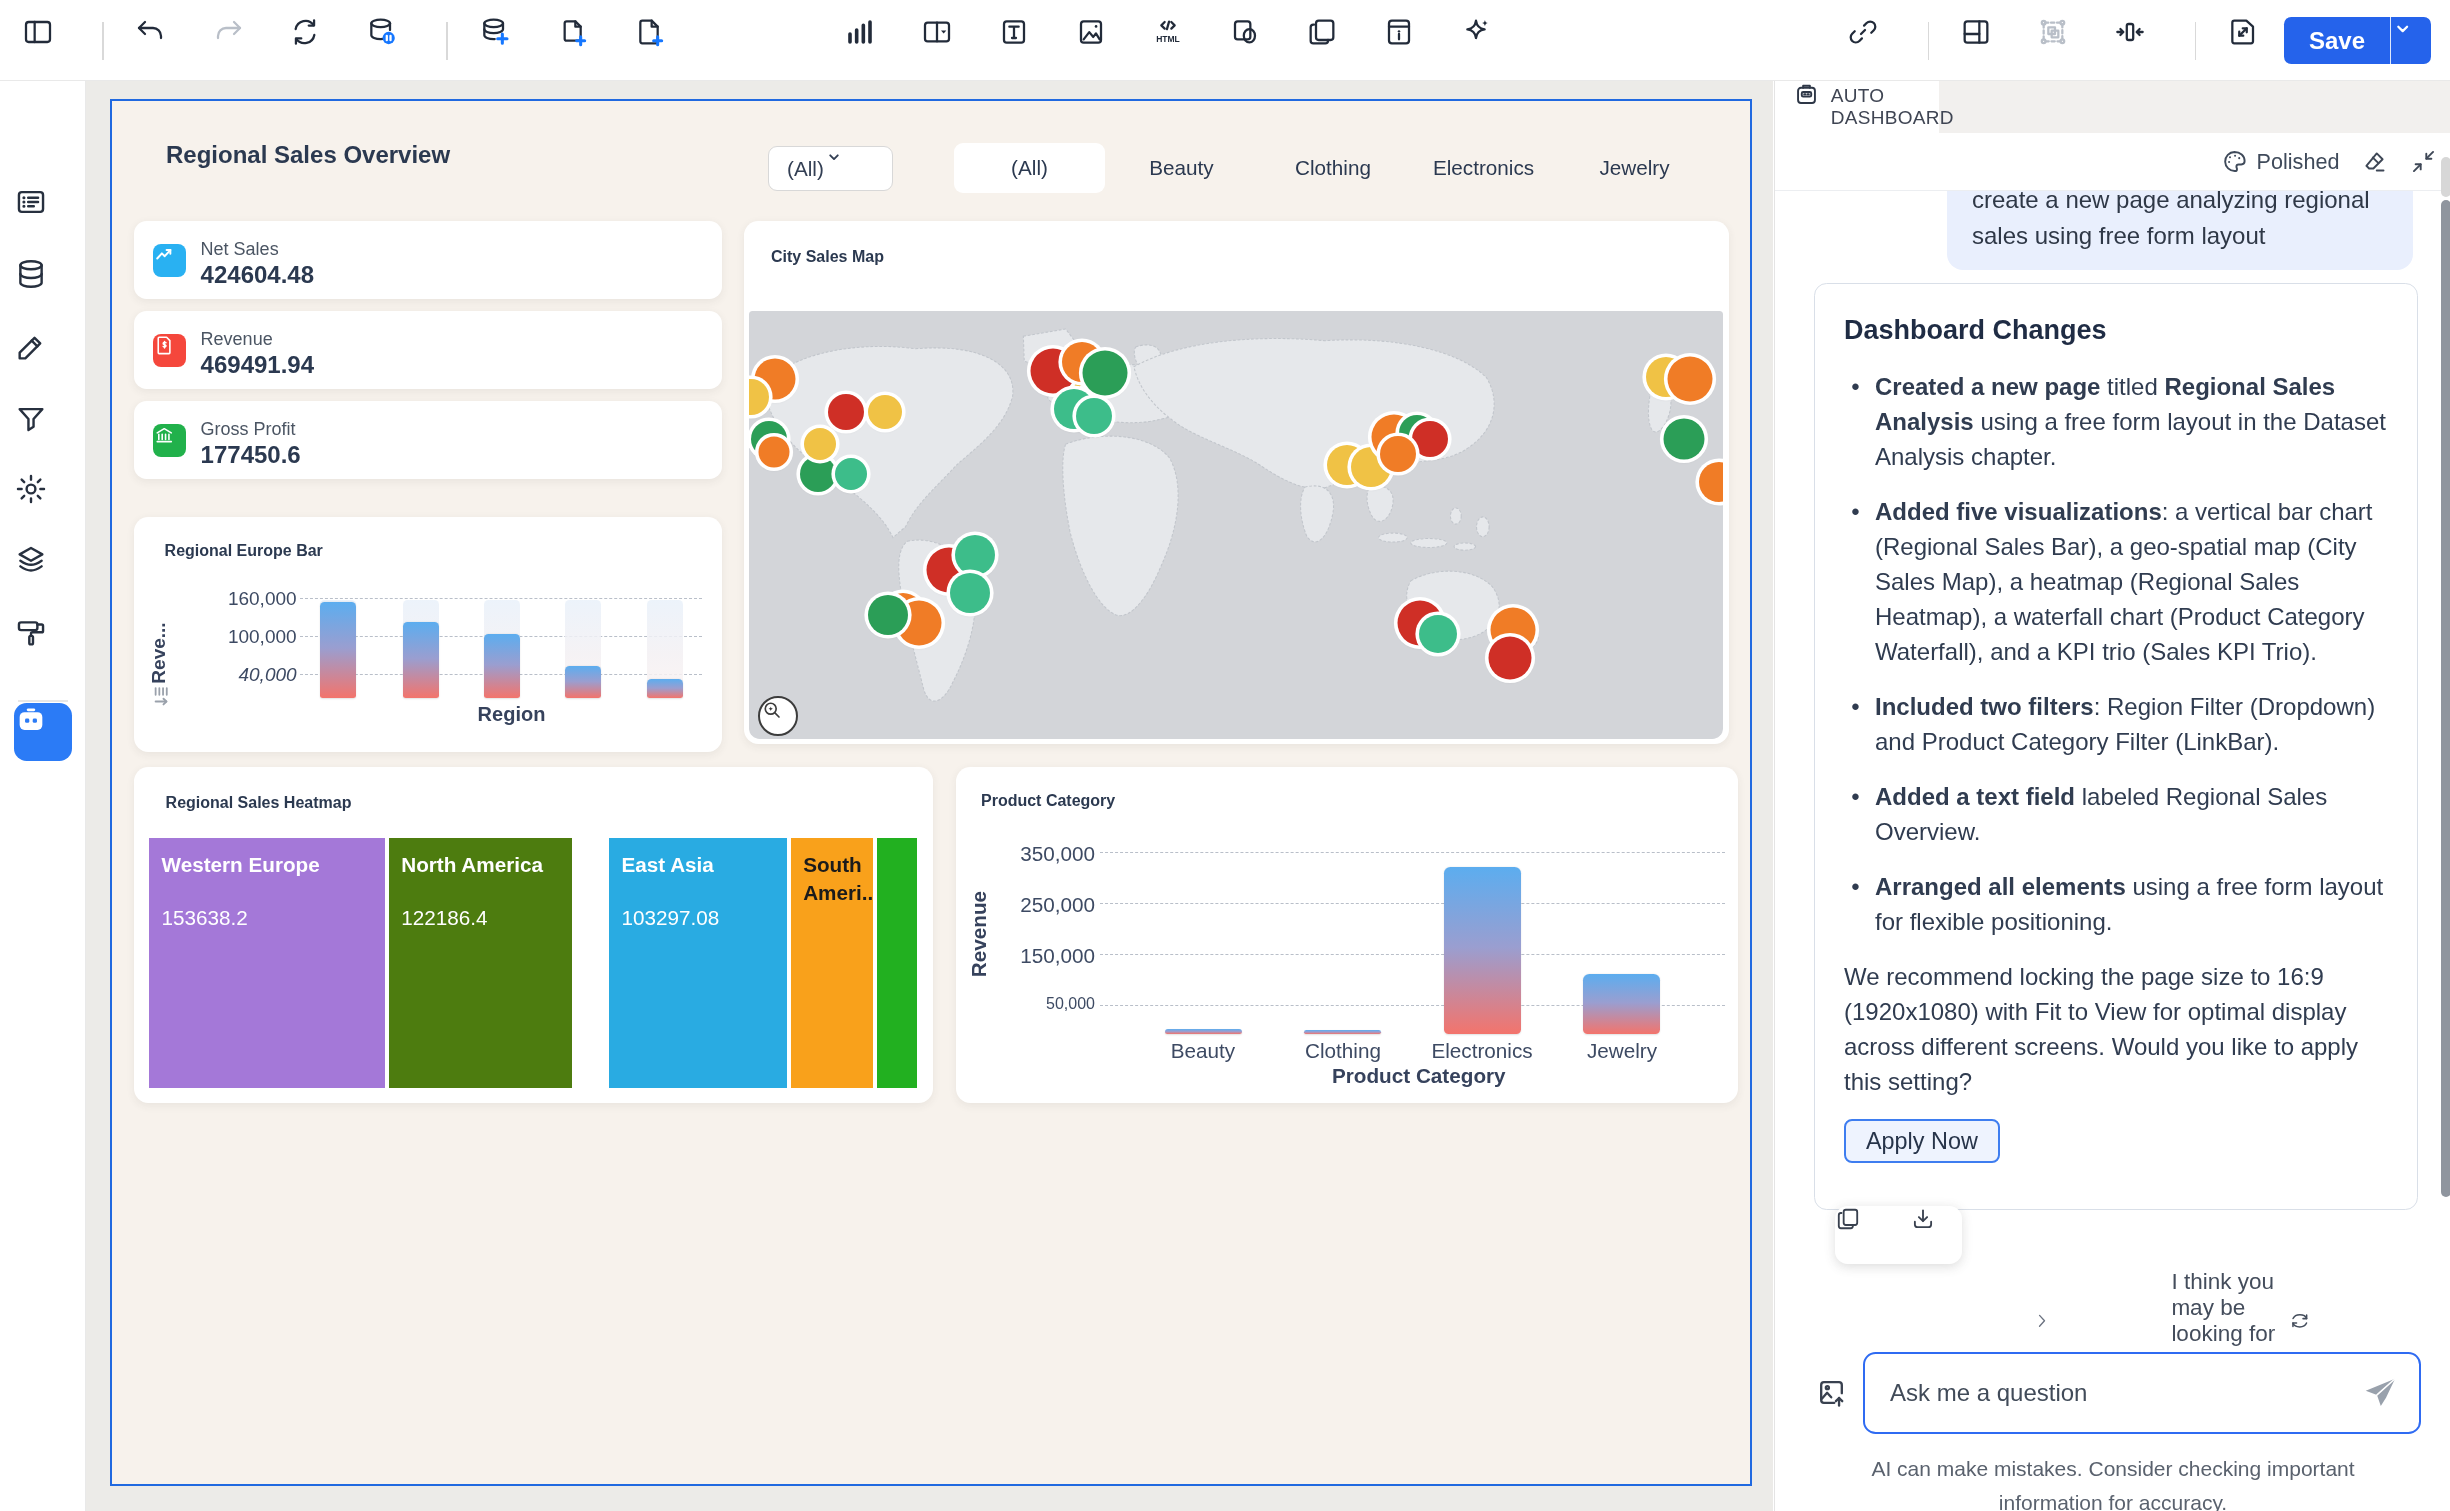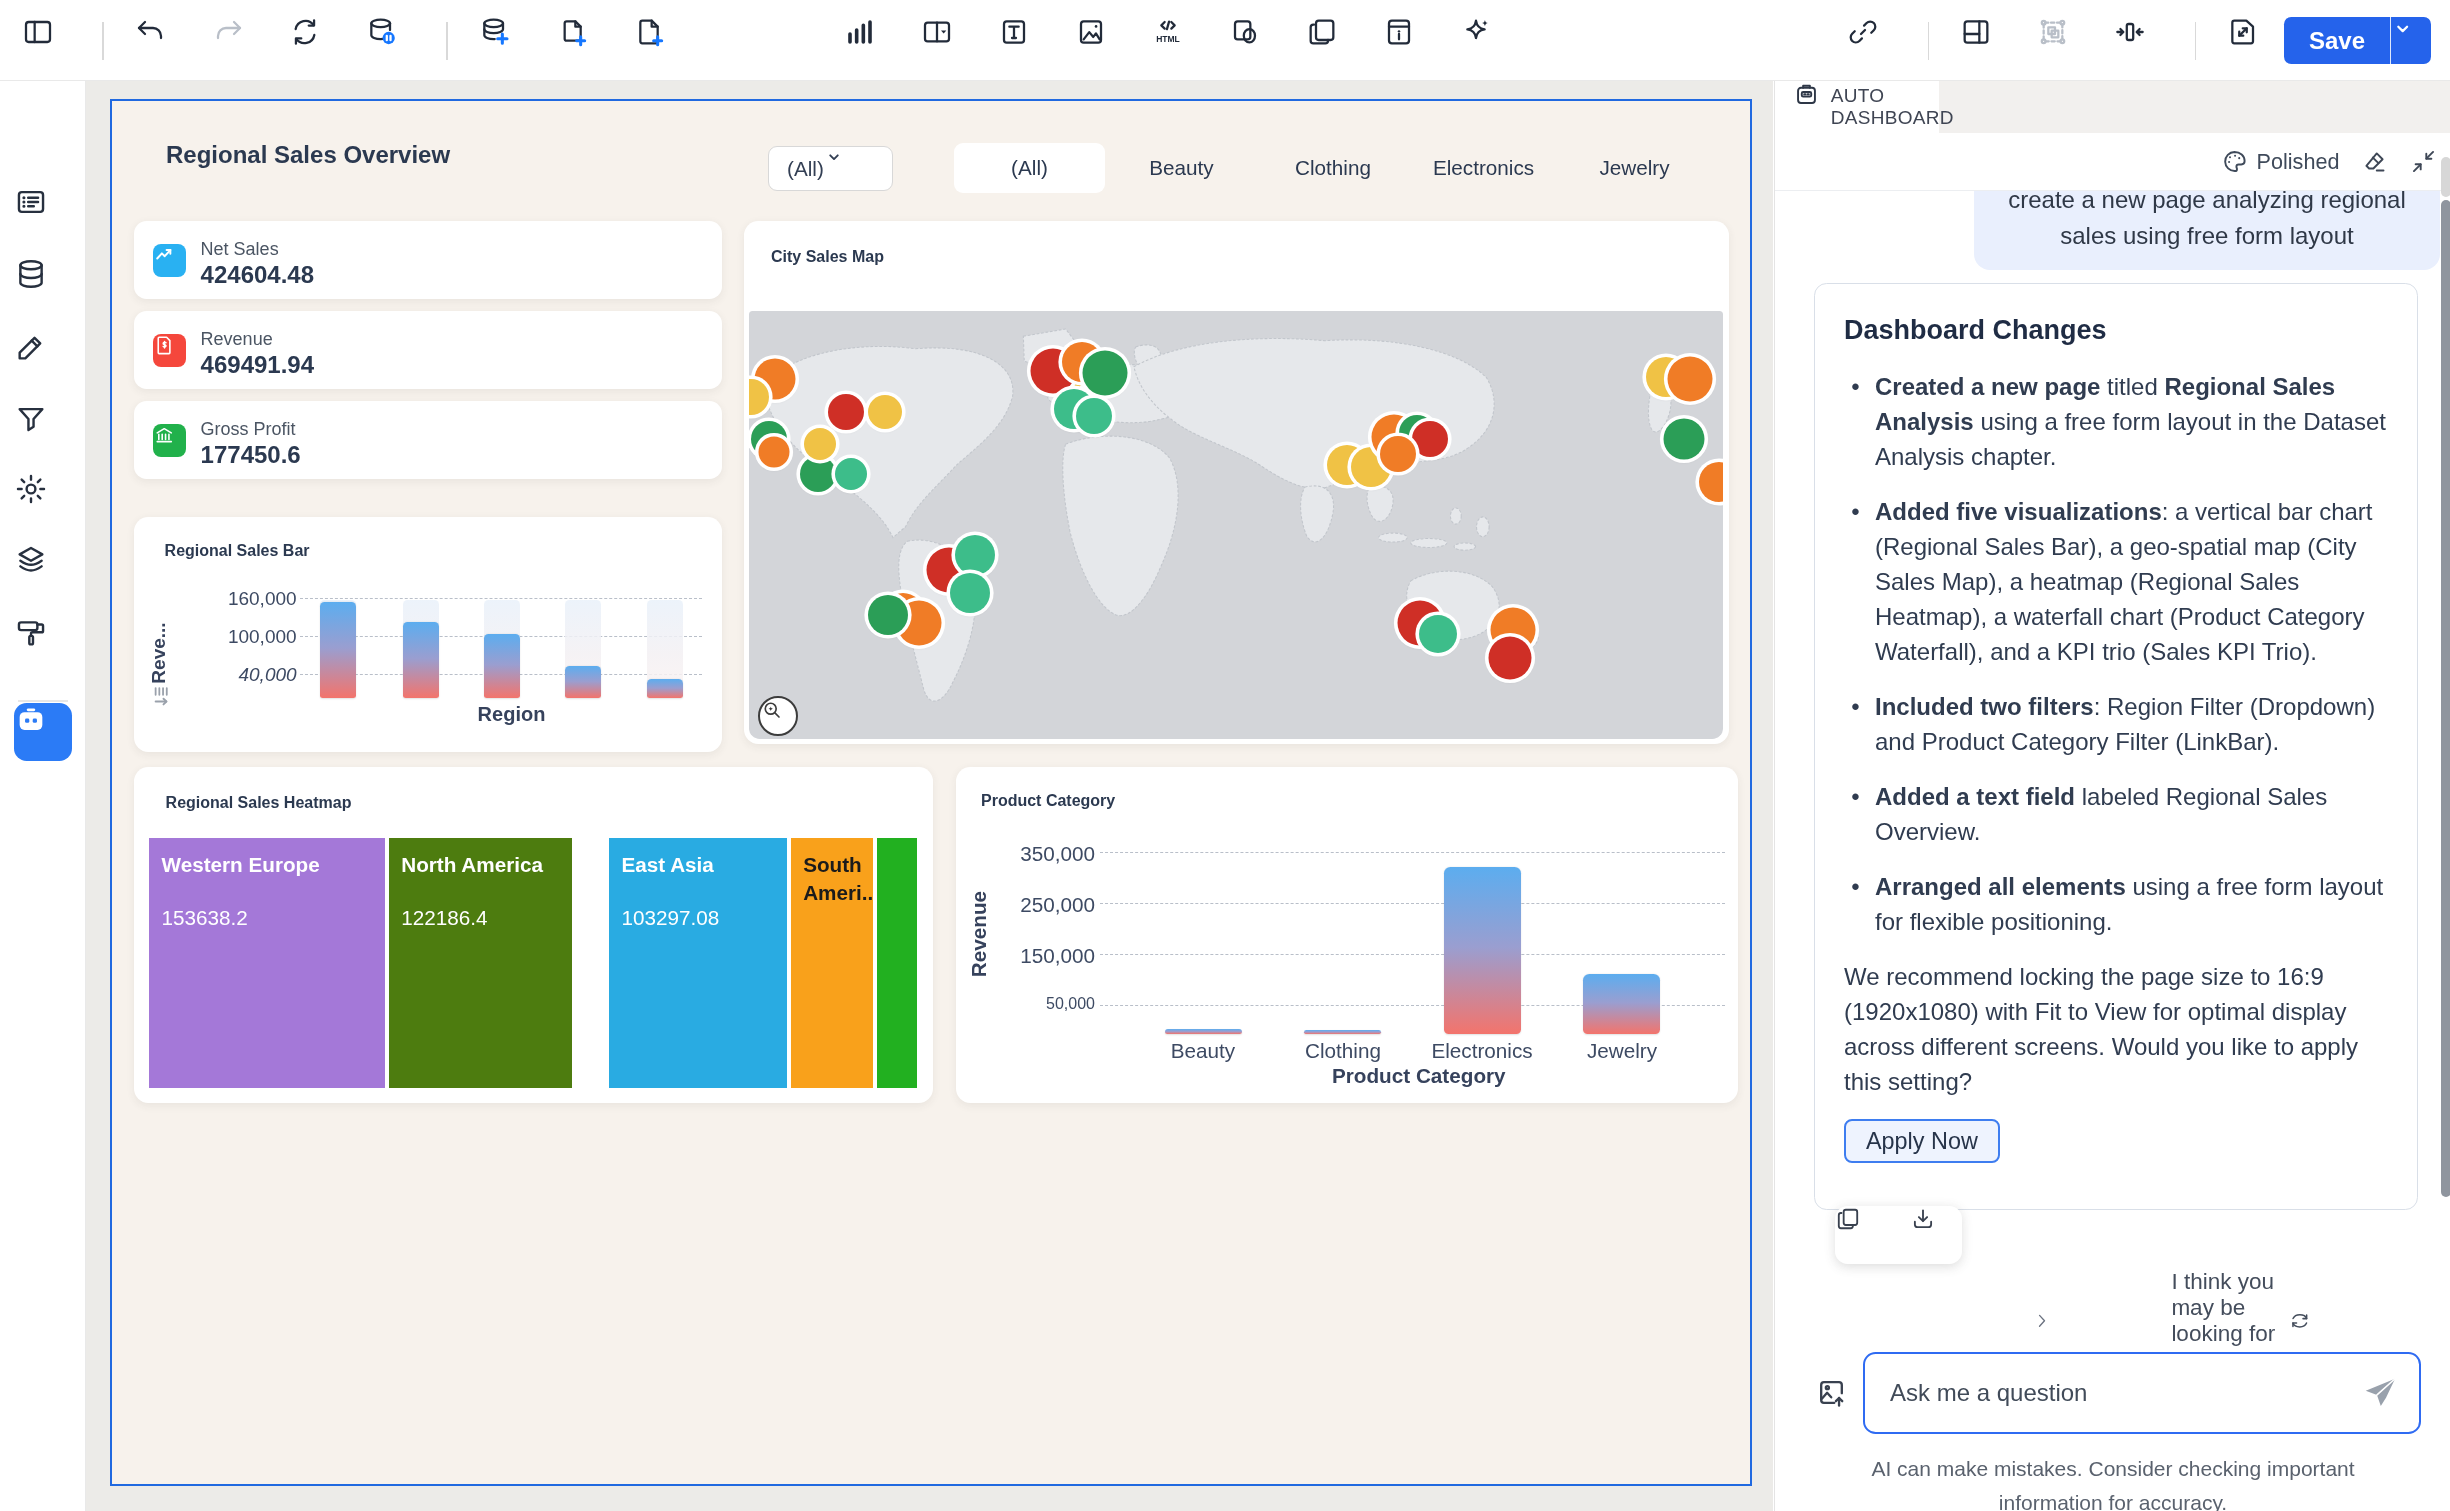--- a/index.html
+++ b/index.html
@@ -80,21 +80,21 @@
   .tabstrip { position:absolute; left:0; top:0; width:676px; height:52px; background:#f2f0ee; }
   .tab-active { position:absolute; left:0; top:0; width:164px; height:52px; background:#fff; display:flex; align-items:center; gap:10.8px; padding-left:18px; }
   .tab-active svg { width:27px; height:27px; color:#2e3747; }
   .tab-active .tt { font-size:19px; color:#3f4553; letter-spacing:0.3px; }
   .panelrow { position:absolute; left:0; top:52px; width:676px; height:58px; background:#fff; border-bottom:0.9px solid #eceef1; display:flex; align-items:center; justify-content:flex-end; padding-right:14.4px; gap:21.6px; color:#3e4756; }
   .panelrow .theme { display:flex; align-items:center; gap:9px; font-size:21.6px; color:#3f4a5a; cursor:pointer; }
   .panelrow svg { width:27px; height:27px; }
   .prbtn { cursor:pointer; display:flex; }
 
   .chat { position:absolute; left:0; top:110px; width:676px; height:1320px; overflow:hidden; }
-  .bubble { position:absolute; left:199px; top:-25px; width:466px; background:#e9effd; border-radius:16px; padding:16px 25px; font-size:24px; line-height:36px; color:#2f3847;text-align:center; }
+  .bubble { position:absolute; left:172px; top:-25px; width:466px; background:#e9effd; border-radius:16px; padding:16px 25px; font-size:24px; line-height:36px; color:#2f3847; }
   .respcard { position:absolute; left:39px; top:92px; width:604px; height:927px; background:#fff; border:1.8px solid #d9dfe8; border-radius:12.6px; padding:31px 29px; overflow:hidden; }
   .respcard h3 { font-size:27px; font-weight:700; color:#1f2c44; margin-bottom:23.4px; }
   .changes { list-style:none; }
   .changes li { position:relative; padding-left:31px; font-size:24px; line-height:35px; color:#303c50; margin-bottom:20px; }
   .changes li::before { content:"•"; position:absolute; left:7.2px; top:0; color:#303c50; }
   .bold { font-weight:700; }
   .recom { font-size:24px; line-height:35px; color:#303c50; margin-top:3.6px; }
   .applybtn { display:inline-block; margin-top:20px; background:#eef3fe; border:2.2px solid #3e7df0; border-radius:8px; padding:6.3px 20px; font-size:23.4px; color:#27344a; cursor:pointer; font-family:inherit; }
   .actionspill { position:absolute; left:60px; top:1015px; width:127px; height:58px; background:#fff; border-radius:12.6px; box-shadow:0 2.7px 10.8px rgba(70,70,70,.18); display:flex; align-items:center; justify-content:center; gap:23.4px; color:#39414f; }
   .actionspill svg { width:26px; height:26px; cursor:pointer; }
@@ -462,21 +462,21 @@
               <path d="M4.5 18.8h15" stroke="#fff"></path>
             </svg>
           </span>
         </div>
         <div class="lab">Gross Profit</div>
         <div class="val">177450.6</div>
       </div>
     </div>
 
   <div class="card" style="left:21.6px; top:416px; width:588px; height:235px;">
-    <div class="card-title">Regional Sales Bar</div>
+    <div class="card-title">Regional Europe Bar</div>
     <div class="rsb-ylab">
         <span>Reve...</span>
       </div>
     <div class="tick" style="right:425px; top:71px;">160,000</div>
     <div class="tick" style="right:425px; top:109px;">100,000</div>
     <div class="tick" style="right:425px; top:147px;font-style:italic;">40,000</div>
     <div class="grid" style="left:166px; top:81px;  width:402px;"></div>
     <div class="grid" style="left:166px; top:119px; width:402px;"></div>
     <div class="grid" style="left:166px; top:157px; width:402px;"></div>
     <div class="plot" id="rsb-plot" style="left:166px; top:74px; width:400px; height:107px;">

